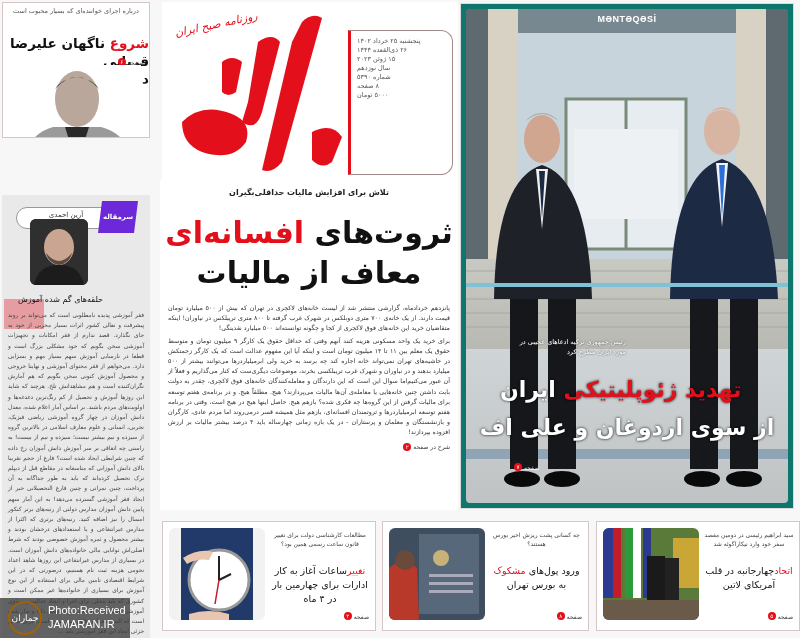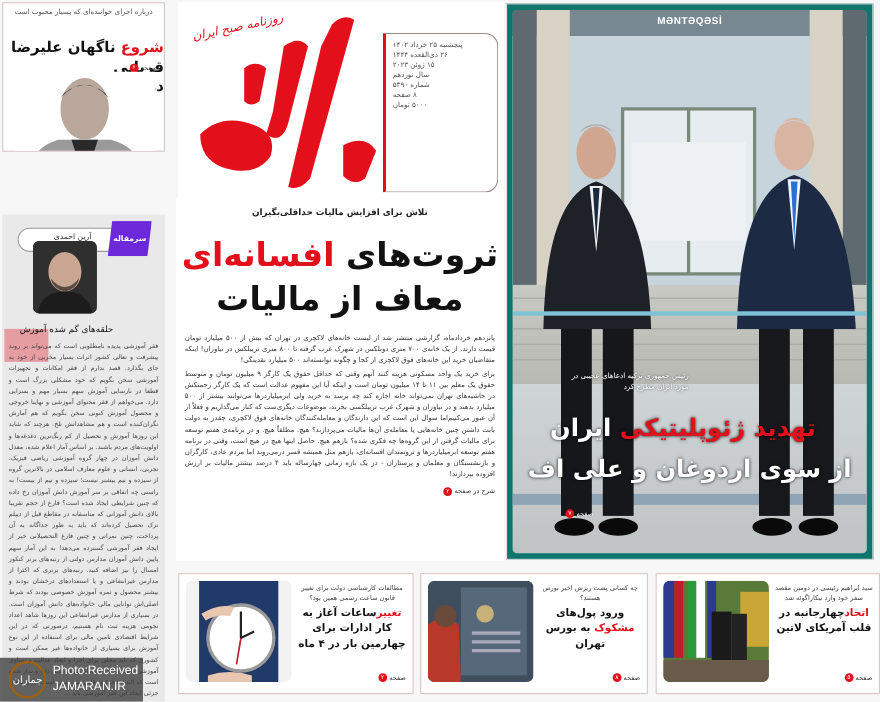--- a/index.html
+++ b/index.html
@@ -55,21 +55,21 @@
   .feature-caption { position: absolute; top: 328px; left: 40px; width: 120px; font-size: 6.5px; line-height: 10px; color: #fff; text-align: right; text-shadow: 0 0 2px #333; }
   .feature-h1 { position: absolute; top: 367px; left: 0; right: 0; text-align: left; font-weight: bold; font-size: 22px; line-height: 28px; color: #fff; text-shadow: 0 0 3px #000; margin-left: 34px; }
   .feature-h2 { position: absolute; top: 405px; left: 0; right: 0; text-align: center; font-weight: bold; font-size: 22px; line-height: 28px; color: #fff; text-shadow: 0 0 3px #000; }
   .feature .page-ref { position: absolute; top: 454px; left: 48px; color: #fff; }
 
   
   .tz { position: absolute; top: 521px; height: 110px; background: #fff; border: 1px solid #d8c6c6; }
   .tz .img { position: absolute; top: 6px; left: 6px; width: 96px; height: 92px; border-radius: 6px; overflow: hidden; }
   .tz .txt { position: absolute; top: 8px; left: 106px; right: 4px; text-align: center; }
   .tz .kick { font-size: 6px; line-height: 9px; color: #444; }
-  .tz .ttl { font-size: 9.5px; line-height: 14px; font-weight: bold; color: #111; margin-top: 3px; }
+  .tz .ttl { font-size: 9.5px; line-height: 14px; font-weight: normal; color: #111; margin-top: 16px; }
   .tz .page-ref { position: absolute; right: 6px; bottom: 10px; }
   .tz1 { left: 596px; width: 204px; }
   .tz2 { left: 382px; width: 207px; }
   .tz3 { left: 162px; width: 214px; }
 
   svg { display: block; }
 </style>
 </head>
 <body>
 

